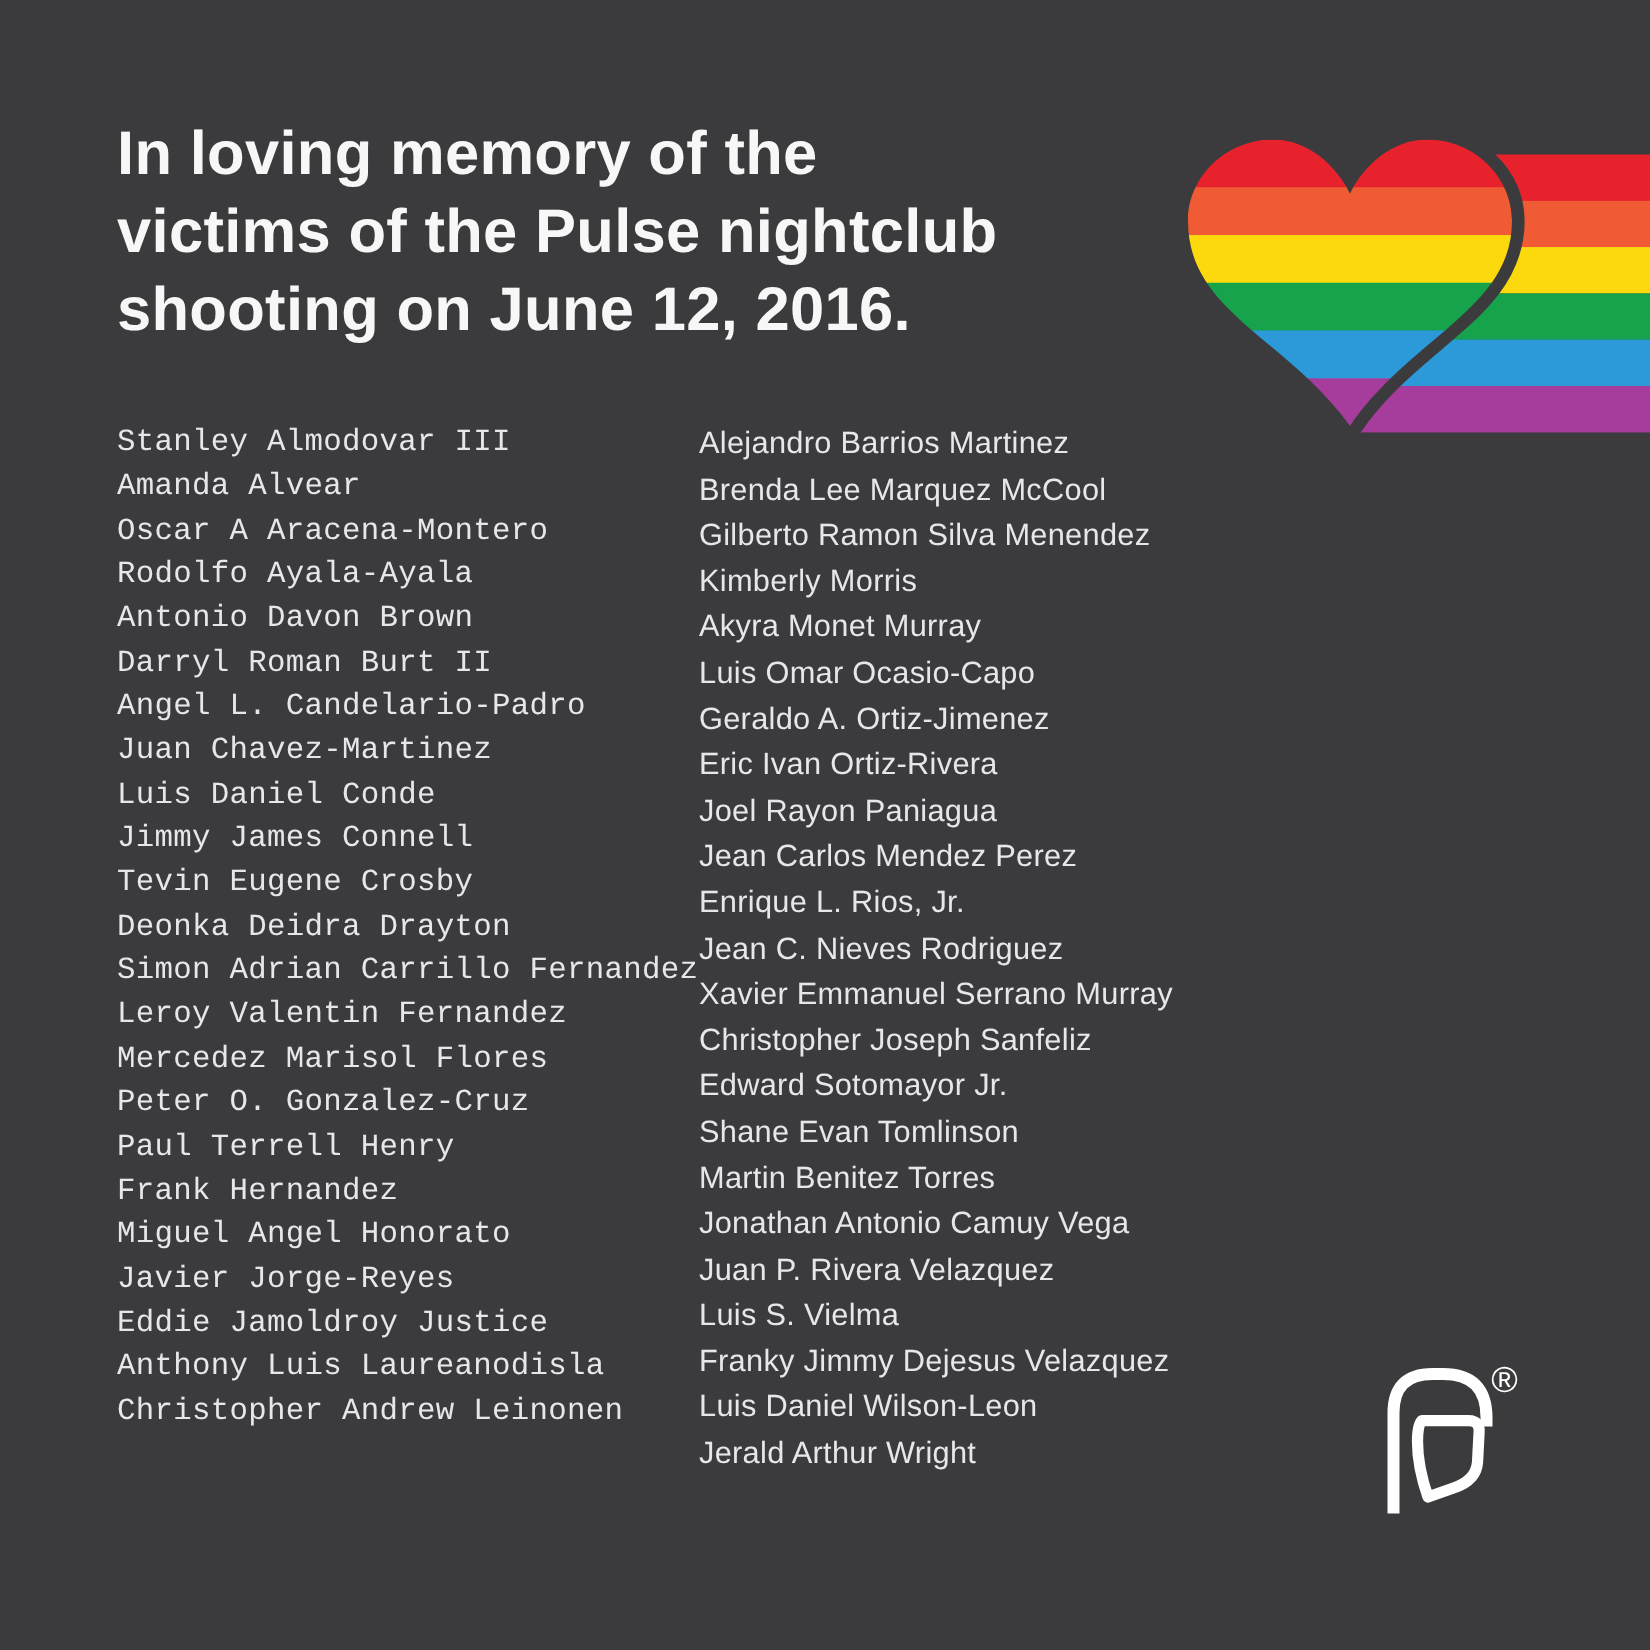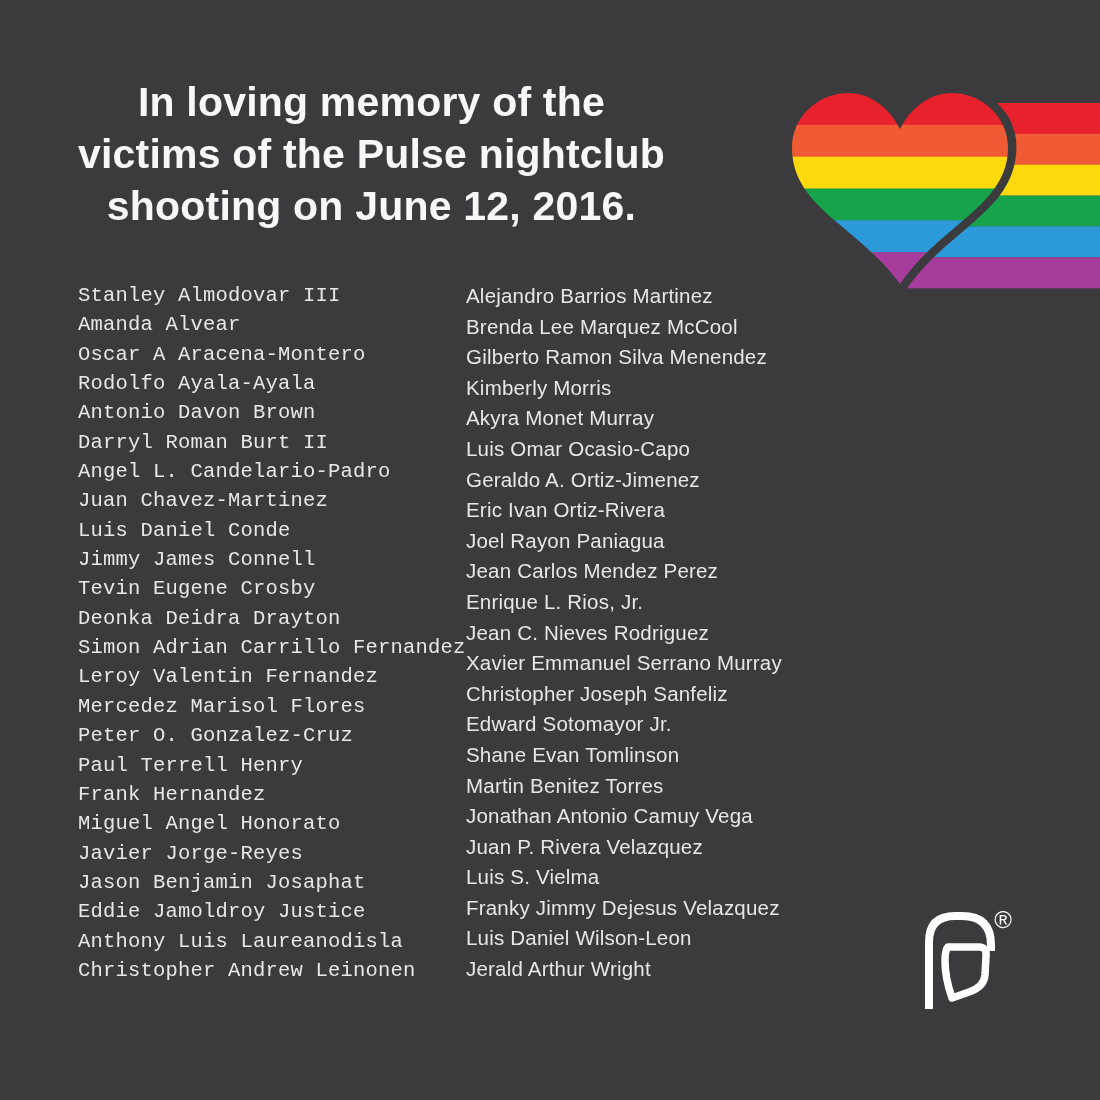--- a/index.html
+++ b/index.html
@@ -13,21 +13,21 @@
   .col-left{left:78px;line-height:29.35px;}
   .col-right{left:466px;line-height:30.6px;}
   .heart-art{position:absolute;left:778px;top:56px;width:322px;height:240px;}
   .logo{position:absolute;left:920px;top:898px;width:105px;height:118px;}
 </style>
 </head>
 <body style="background: rgb(59, 59, 61);">
 
 <div class="canvas" style="background: rgb(59, 59, 61);">
 
-  <div class="title" style="color: rgb(247, 247, 248); text-align: center;">
+  <div class="title" style="color: rgb(247, 247, 248);">
     <div>In loving memory of the</div>
     <div>victims of the Pulse nightclub</div>
     <div>shooting on June 12, 2016.</div>
   </div>
 
   <svg class="heart-art" viewBox="0 0 322 240" aria-hidden="true">
     <defs>
       <clipPath id="heartClip">
         <path d="M23.6,0c-3.4,0-6.3,2.7-7.6,5.6C14.7,2.7,11.8,0,8.4,0C3.8,0,0,3.8,0,8.4c0,9.4,9.5,11.9,16,21.2c6.1-9.3,16-12.1,16-21.2C32,3.8,28.2,0,23.6,0z" transform="translate(14,37) scale(6.75,6.45)"></path>
       </clipPath>
@@ -69,21 +69,20 @@
       <div class="name">Tevin Eugene Crosby</div>
       <div class="name">Deonka Deidra Drayton</div>
       <div class="name">Simon Adrian Carrillo Fernandez</div>
       <div class="name">Leroy Valentin Fernandez</div>
       <div class="name">Mercedez Marisol Flores</div>
       <div class="name">Peter O. Gonzalez-Cruz</div>
       <div class="name">Paul Terrell Henry</div>
       <div class="name">Frank Hernandez</div>
       <div class="name">Miguel Angel Honorato</div>
       <div class="name">Javier Jorge-Reyes</div>
-      <div class="name">Jason Benjamin Josaphat</div>
       <div class="name">Eddie Jamoldroy Justice</div>
       <div class="name">Anthony Luis Laureanodisla</div>
       <div class="name">Christopher Andrew Leinonen</div>
     </div>
 
   <div class="col col-right" style="color: rgb(231, 231, 233);">
       <div class="name">Alejandro Barrios Martinez</div>
       <div class="name">Brenda Lee Marquez McCool</div>
       <div class="name">Gilberto Ramon Silva Menendez</div>
       <div class="name">Kimberly Morris</div>

